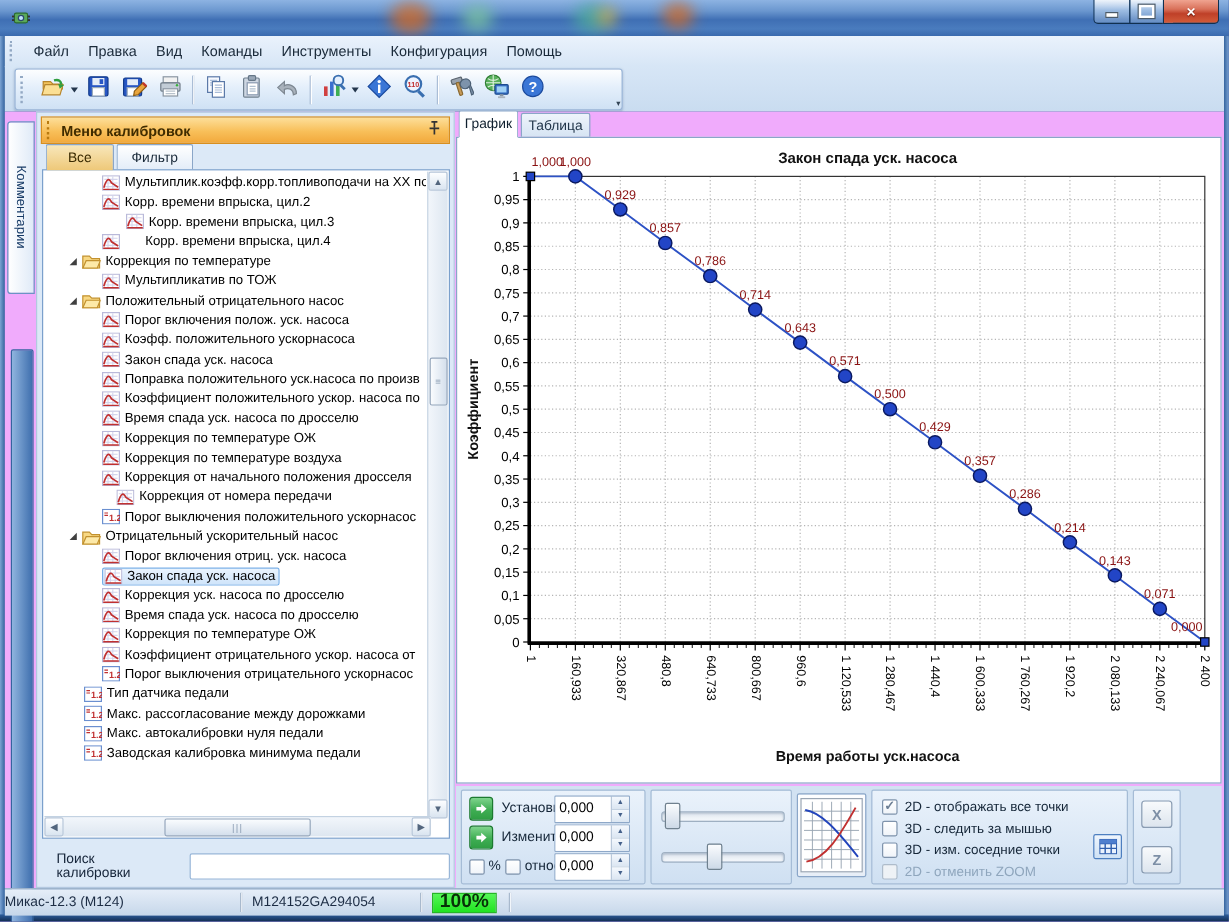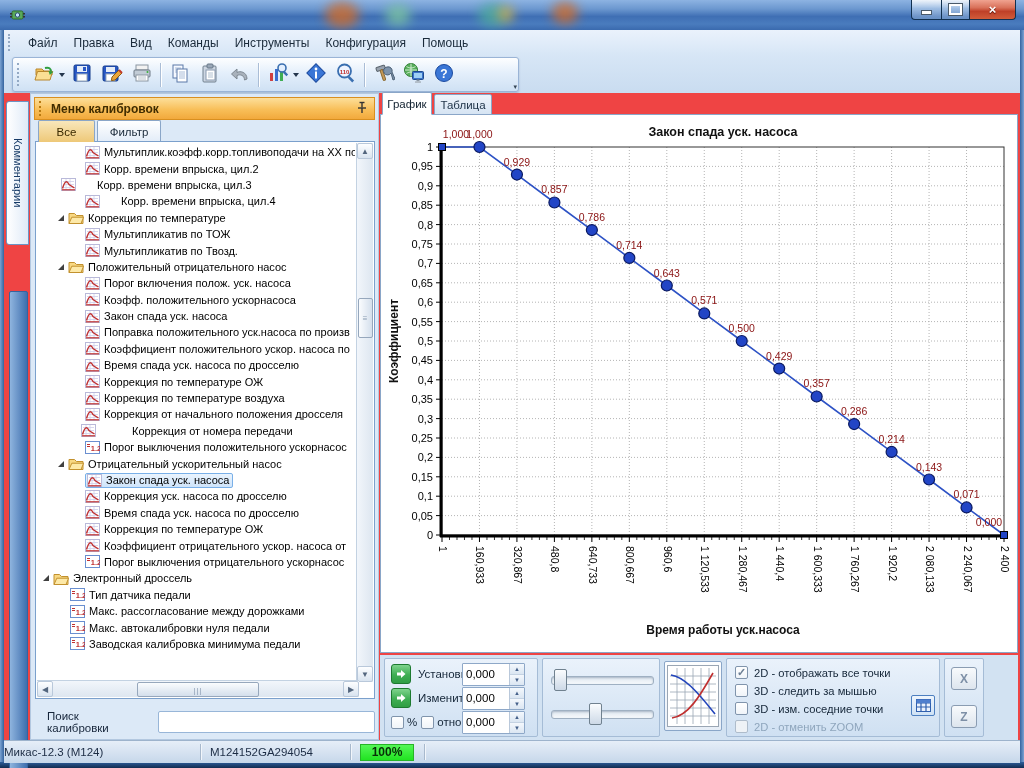--- a/index.html
+++ b/index.html
@@ -36,21 +36,21 @@
     background:linear-gradient(180deg,#d7e6f6,#c9dcf0);}
   #toolbar{position:absolute;left:8px;top:2px;width:505px;height:33px;border:1px solid #9ab4d6;border-radius:3px;
     background:linear-gradient(180deg,#fdfeff,#e4effb 45%,#cfe1f4);box-shadow:0 1px 2px rgba(40,70,110,.25);
     display:flex;align-items:center;}
   .tbtn{width:28px;height:28px;display:flex;align-items:center;justify-content:center;margin:0 1px;}
   .tsep{width:1px;height:24px;background:#aabdd6;border-right:1px solid #fff;margin:0 3px;}
   .dd{width:0;height:0;border-left:3.5px solid transparent;border-right:3.5px solid transparent;
       border-top:4px solid #24364c;margin:0 2px 0 0;}
   #tb-overflow{position:absolute;right:1px;bottom:1px;font-size:7px;color:#345;line-height:1;}
   
-  #main{left:4px;top:93px;width:1016px;height:647px;background:#ef4444;}
+  #main{left:4px;top:93px;width:1016px;height:647px;background:#f0abfc;}
   #comments-tab{left:2px;top:8px;width:21px;height:142px;writing-mode:vertical-rl;
     font-size:11px;color:#163a66;display:flex;align-items:center;justify-content:center;
     background:linear-gradient(90deg,#ffffff,#dfeaf7);border:1px solid #6c94c4;border-radius:3px 0 0 3px;}
   #left-splitter{left:5px;top:198px;width:17px;height:538px;
     background:linear-gradient(90deg,#8fb4de,#3f6fae);border:1px solid #35649f;border-radius:2px;}
   
   #calib{left:26px;top:0;width:349px;height:647px;background:#dce9f7;border:1px solid #b3c8e0;box-sizing:border-box;}
   #calib-header{left:3px;top:3px;width:341px;height:23px;display:flex;align-items:center;
     background:linear-gradient(180deg,#fddf9a 0%,#f8bf59 55%,#f2a93c 100%);border:1px solid #d98f1f;box-sizing:border-box;}
   #calib-header .grip{border-left:2px dotted #b97a10;}
@@ -131,21 +131,21 @@
     display:flex;align-items:center;justify-content:center;font-size:12px;font-weight:bold;color:#7d8fa6;
     background:linear-gradient(180deg,#f8fafc,#dde5ee);box-sizing:border-box;}
   
   #statusbar{left:4px;top:740px;width:1016px;height:22px;display:flex;align-items:center;
     background:linear-gradient(180deg,#e6eef8,#c6d7ea);border-top:1px solid #9db3cc;font-size:11.5px;color:#1c2c44;}
   .sdiv{width:1px;height:16px;background:#a8b9cd;border-right:1px solid #f2f6fb;}
   #st-ecu{width:196px;}
   #st-file{width:140px;padding-left:8px;}
   #st-prog{margin-left:8px;width:52px;height:15px;background:linear-gradient(180deg,#55f757,#21e321);
     border:1px solid #27b427;display:flex;align-items:center;justify-content:center;
-    font-size:12px;font-weight:bold;color:#073007;}
+    font-size:16px;font-weight:bold;color:#073007;}
   #st-prog-wrap{display:flex;align-items:center;}
 </style>
 </head>
 <body>
 
 <div class="abs" id="titlebar">
   <div class="blob" style="left:325px;top:2px;width:34px;height:26px;background:#d86a20;"></div>
   <div class="blob" style="left:385px;top:4px;width:26px;height:22px;background:#7fc9a0;"></div>
   <div class="blob" style="left:478px;top:3px;width:30px;height:24px;background:#4fae9c;"></div>
   <div class="blob" style="left:498px;top:6px;width:16px;height:16px;background:#e0b040;"></div>
@@ -342,21 +342,21 @@
             <span class="tic">
               <svg width="15" height="13">
                 <rect x="0.5" y="0.5" width="14" height="12" fill="#fff" stroke="#b9b9d9"></rect>
                 <path d="M2 3.5 H13 M2 6.5 H13 M2 9.5 H13 M5 1 V12 M9 1 V12" stroke="#d4d4ec" stroke-width="0.9"></path>
                 <path d="M1.5 10.5 C4 2 6 2.5 8 6.5 L13.5 10" stroke="#c03030" stroke-width="1.4" fill="none"></path>
                 <path d="M1 11.8 H14" stroke="#c03030" stroke-width="1.2"></path>
               </svg>
             </span>
             <span>Корр. времени впрыска, цил.2</span>
           </div>
-          <div class="trow" style="padding-left: 24px; gap: 17px;">
+          <div class="trow" style="padding-left: 68px;">
             <span class="tic">
               <svg width="15" height="13">
                 <rect x="0.5" y="0.5" width="14" height="12" fill="#fff" stroke="#b9b9d9"></rect>
                 <path d="M2 3.5 H13 M2 6.5 H13 M2 9.5 H13 M5 1 V12 M9 1 V12" stroke="#d4d4ec" stroke-width="0.9"></path>
                 <path d="M1.5 10.5 C4 2 6 2.5 8 6.5 L13.5 10" stroke="#c03030" stroke-width="1.4" fill="none"></path>
                 <path d="M1 11.8 H14" stroke="#c03030" stroke-width="1.2"></path>
               </svg>
             </span>
             <span>Корр. времени впрыска, цил.3</span>
           </div>
@@ -385,31 +385,20 @@
             <span class="tic">
               <svg width="15" height="13">
                 <rect x="0.5" y="0.5" width="14" height="12" fill="#fff" stroke="#b9b9d9"></rect>
                 <path d="M2 3.5 H13 M2 6.5 H13 M2 9.5 H13 M5 1 V12 M9 1 V12" stroke="#d4d4ec" stroke-width="0.9"></path>
                 <path d="M1.5 10.5 C4 2 6 2.5 8 6.5 L13.5 10" stroke="#c03030" stroke-width="1.4" fill="none"></path>
                 <path d="M1 11.8 H14" stroke="#c03030" stroke-width="1.2"></path>
               </svg>
             </span>
             <span>Мультипликатив по ТОЖ</span>
           </div>
-          <div class="trow" style="padding-left: 48px;">
-            <span class="tic">
-              <svg width="15" height="13">
-                <rect x="0.5" y="0.5" width="14" height="12" fill="#fff" stroke="#b9b9d9"></rect>
-                <path d="M2 3.5 H13 M2 6.5 H13 M2 9.5 H13 M5 1 V12 M9 1 V12" stroke="#d4d4ec" stroke-width="0.9"></path>
-                <path d="M1.5 10.5 C4 2 6 2.5 8 6.5 L13.5 10" stroke="#c03030" stroke-width="1.4" fill="none"></path>
-                <path d="M1 11.8 H14" stroke="#c03030" stroke-width="1.2"></path>
-              </svg>
-            </span>
-            <span>Мультипликатив по Твозд.</span>
-          </div>
           <div class="trow" style="padding-left: 21px;">
             <span class="arrow"></span>
             <span class="tic">
               <svg width="16" height="13">
                 <path d="M1 2.5 h5.5 l2 2 h6.5 v8 H1z" fill="#f8d883" stroke="#c2912e"></path>
                 <path d="M1 12.5 L3.8 6.2 H15.6 L13 12.5z" fill="#fde9a8" stroke="#c2912e"></path>
               </svg>
             </span>
             <span>Положительный отрицательного насос</span>
           </div>
@@ -505,21 +494,21 @@
             <span class="tic">
               <svg width="15" height="13">
                 <rect x="0.5" y="0.5" width="14" height="12" fill="#fff" stroke="#b9b9d9"></rect>
                 <path d="M2 3.5 H13 M2 6.5 H13 M2 9.5 H13 M5 1 V12 M9 1 V12" stroke="#d4d4ec" stroke-width="0.9"></path>
                 <path d="M1.5 10.5 C4 2 6 2.5 8 6.5 L13.5 10" stroke="#c03030" stroke-width="1.4" fill="none"></path>
                 <path d="M1 11.8 H14" stroke="#c03030" stroke-width="1.2"></path>
               </svg>
             </span>
             <span>Коррекция от начального положения дросселя</span>
           </div>
-          <div class="trow" style="padding-left: 44px; gap: 32px;">
+          <div class="trow" style="padding-left: 60px;">
             <span class="tic">
               <svg width="15" height="13">
                 <rect x="0.5" y="0.5" width="14" height="12" fill="#fff" stroke="#b9b9d9"></rect>
                 <path d="M2 3.5 H13 M2 6.5 H13 M2 9.5 H13 M5 1 V12 M9 1 V12" stroke="#d4d4ec" stroke-width="0.9"></path>
                 <path d="M1.5 10.5 C4 2 6 2.5 8 6.5 L13.5 10" stroke="#c03030" stroke-width="1.4" fill="none"></path>
                 <path d="M1 11.8 H14" stroke="#c03030" stroke-width="1.2"></path>
               </svg>
             </span>
             <span>Коррекция от номера передачи</span>
           </div>
@@ -535,20 +524,31 @@
           </div>
           <div class="trow" style="padding-left: 21px;">
             <span class="arrow"></span>
             <span class="tic">
               <svg width="16" height="13">
                 <path d="M1 2.5 h5.5 l2 2 h6.5 v8 H1z" fill="#f8d883" stroke="#c2912e"></path>
                 <path d="M1 12.5 L3.8 6.2 H15.6 L13 12.5z" fill="#fde9a8" stroke="#c2912e"></path>
               </svg>
             </span>
             <span>Отрицательный ускорительный насос</span>
+          </div>
+          <div class="trow" style="padding-left: 48px;">
+            <span class="tic">
+              <svg width="15" height="13">
+                <rect x="0.5" y="0.5" width="14" height="12" fill="#fff" stroke="#b9b9d9"></rect>
+                <path d="M2 3.5 H13 M2 6.5 H13 M2 9.5 H13 M5 1 V12 M9 1 V12" stroke="#d4d4ec" stroke-width="0.9"></path>
+                <path d="M1.5 10.5 C4 2 6 2.5 8 6.5 L13.5 10" stroke="#c03030" stroke-width="1.4" fill="none"></path>
+                <path d="M1 11.8 H14" stroke="#c03030" stroke-width="1.2"></path>
+              </svg>
+            </span>
+            <span>Порог включения отриц. уск. насоса</span>
           </div>
           <div class="trow" style="padding-left: 48px;">
             <span class="selbox">
               <span class="tic">
                 <svg width="15" height="13">
                   <rect x="0.5" y="0.5" width="14" height="12" fill="#fff" stroke="#b9b9d9"></rect>
                   <path d="M2 3.5 H13 M2 6.5 H13 M2 9.5 H13 M5 1 V12 M9 1 V12" stroke="#d4d4ec" stroke-width="0.9"></path>
                   <path d="M1.5 10.5 C4 2 6 2.5 8 6.5 L13.5 10" stroke="#c03030" stroke-width="1.4" fill="none"></path>
                   <path d="M1 11.8 H14" stroke="#c03030" stroke-width="1.2"></path>
                 </svg>
@@ -602,30 +602,20 @@
           </div>
           <div class="trow" style="padding-left: 48px;">
             <span class="tic">
               <svg width="15" height="13">
                 <rect x="0.5" y="0.5" width="14" height="12" fill="#fff" stroke="#6a8fd0"></rect>
                 <path d="M2 3.5 h3 M2 5.5 h3" stroke="#c03030" stroke-width="1"></path>
                 <text x="11" y="10" text-anchor="middle" font-size="7.5" font-weight="bold" fill="#c03030" font-family="Liberation Sans,sans-serif">1.2</text>
               </svg>
             </span>
             <span>Порог выключения отрицательного ускорнасос</span>
-          </div>
-          <div class="trow" style="padding-left: 6px;">
-            <span class="arrow"></span>
-            <span class="tic">
-              <svg width="16" height="13">
-                <path d="M1 2.5 h5.5 l2 2 h6.5 v8 H1z" fill="#f8d883" stroke="#c2912e"></path>
-                <path d="M1 12.5 L3.8 6.2 H15.6 L13 12.5z" fill="#fde9a8" stroke="#c2912e"></path>
-              </svg>
-            </span>
-            <span>Электронный дроссель</span>
           </div>
           <div class="trow" style="padding-left: 33px;">
             <span class="tic">
               <svg width="15" height="13">
                 <rect x="0.5" y="0.5" width="14" height="12" fill="#fff" stroke="#6a8fd0"></rect>
                 <path d="M2 3.5 h3 M2 5.5 h3" stroke="#c03030" stroke-width="1"></path>
                 <text x="11" y="10" text-anchor="middle" font-size="7.5" font-weight="bold" fill="#c03030" font-family="Liberation Sans,sans-serif">1.2</text>
               </svg>
             </span>
             <span>Тип датчика педали</span>

